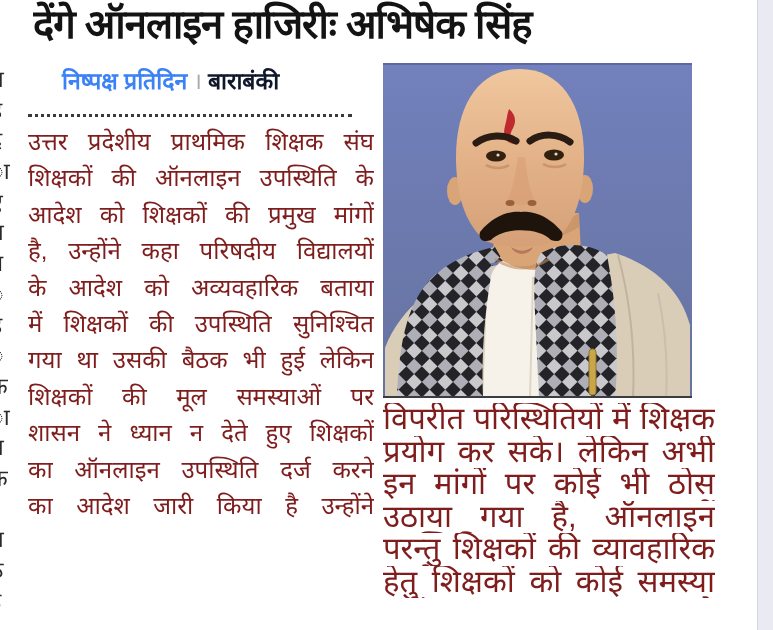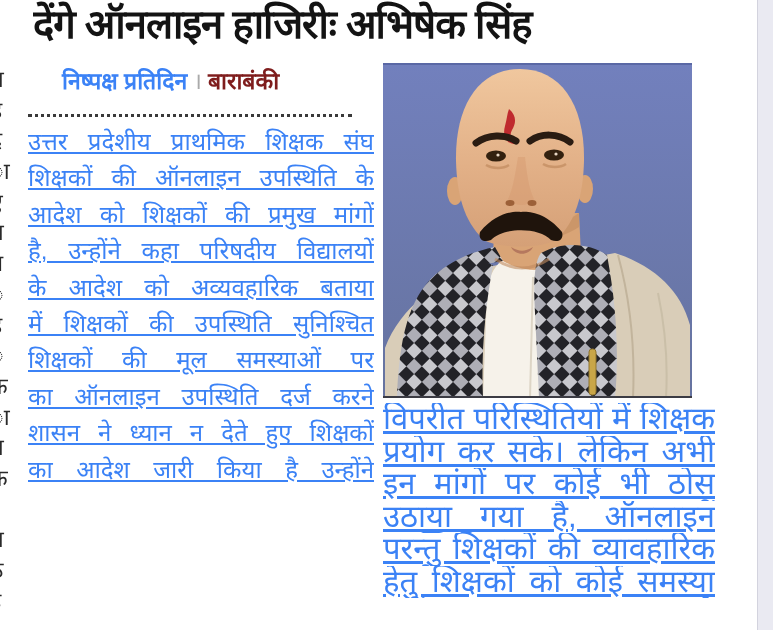--- a/index.html
+++ b/index.html
@@ -13,34 +13,33 @@
   
   .headline{
     left:33px;top:-2px;width:690px;height:56px;
     font-size:40px;font-weight:700;color:#131313;line-height:52px;
     letter-spacing:-1px;white-space:nowrap;overflow:hidden;
   }
   
   .byline{left:62px;top:66px;width:320px;font-size:23px;line-height:30px;white-space:nowrap;}
   .byline .src{font-weight:700;color:#3b82f6;}
   .byline .sep{color:#aaa;font-weight:400;padding:0 6px;}
-  .byline .loc{color:#7f1d1d;font-weight:700;}
+  .byline .loc{color:#0f172a;font-weight:700;}
   .dotted-rule{
     left:28px;top:114px;width:324px;height:0;
     border-top:3px dotted #3a3a3a;
   }
   
   .col{overflow:hidden;}
   .col .line{
     text-align:justify;
     -moz-text-align-last:justify;
     text-align-last:justify;
     overflow:hidden;white-space:normal;
-    color:#3b82f6;
-    text-decoration:underline;
+    color:#7f1d1d;
   }
   .left-col{left:28px;top:124px;width:346px;height:506px;}
   .left-col .line{height:36.4px;line-height:36.4px;font-size:24px;}
   .right-col{left:383px;top:403px;width:332px;height:227px;}
   .right-col .line{height:32.5px;line-height:32.5px;font-size:31px;}
   
   .edge-frags{left:-10px;top:64px;width:24px;height:566px;overflow:hidden;}
   .edge-frags .frag{height:30.7px;line-height:30.7px;font-size:23px;color:#2a2a2a;}
   
   .photo{left:383px;top:63px;width:309px;height:335px;}
@@ -83,23 +82,24 @@
 
 <div class="abs dotted-rule"></div>
 
 <div class="abs col left-col">
   <div class="line">उत्तर प्रदेशीय प्राथमिक शिक्षक संघ</div>
   <div class="line">शिक्षकों की ऑनलाइन उपस्थिति के</div>
   <div class="line">आदेश को शिक्षकों की प्रमुख मांगों</div>
   <div class="line">है, उन्होंने कहा परिषदीय विद्यालयों</div>
   <div class="line">के आदेश को अव्यवहारिक बताया</div>
   <div class="line">में शिक्षकों की उपस्थिति सुनिश्चित</div>
+  <div class="line">गया था उसकी बैठक भी हुई लेकिन</div>
   <div class="line">शिक्षकों की मूल समस्याओं पर</div>
+  <div class="line">शासन ने ध्यान न देते हुए शिक्षकों</div>
   <div class="line">का ऑनलाइन उपस्थिति दर्ज करने</div>
-  <div class="line">शासन ने ध्यान न देते हुए शिक्षकों</div>
   <div class="line">का आदेश जारी किया है उन्होंने</div>
 
 </div>
 
 <div class="abs photo">
   <svg viewBox="0 0 309 335" width="309" height="335">
     <defs>
       <linearGradient id="bgGrad" x1="0" y1="0" x2="0" y2="1">
         <stop offset="0" stop-color="#7280bd"></stop>
         <stop offset="1" stop-color="#66739f"></stop>

